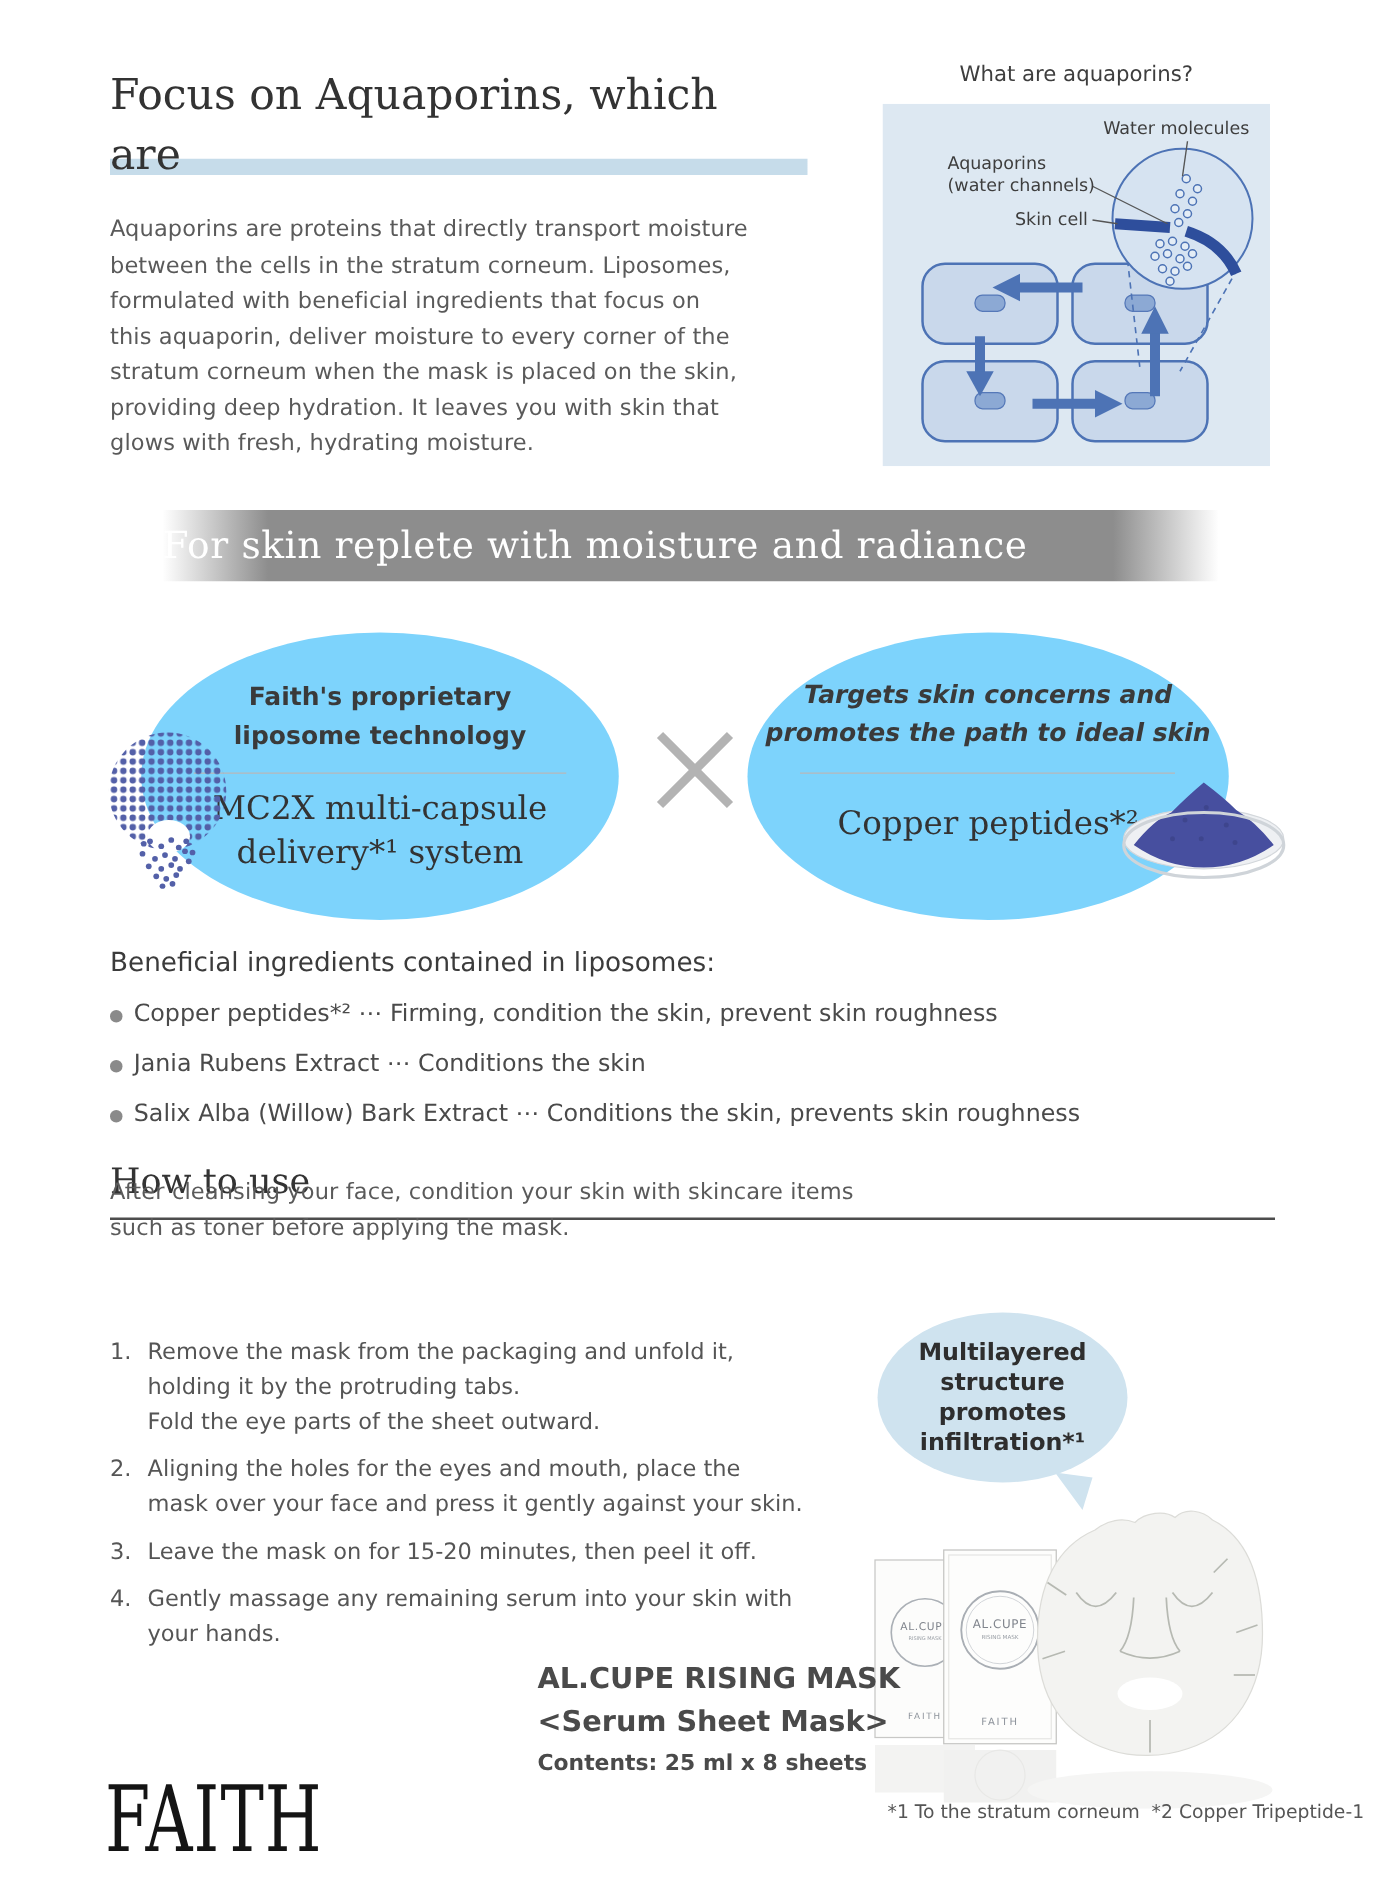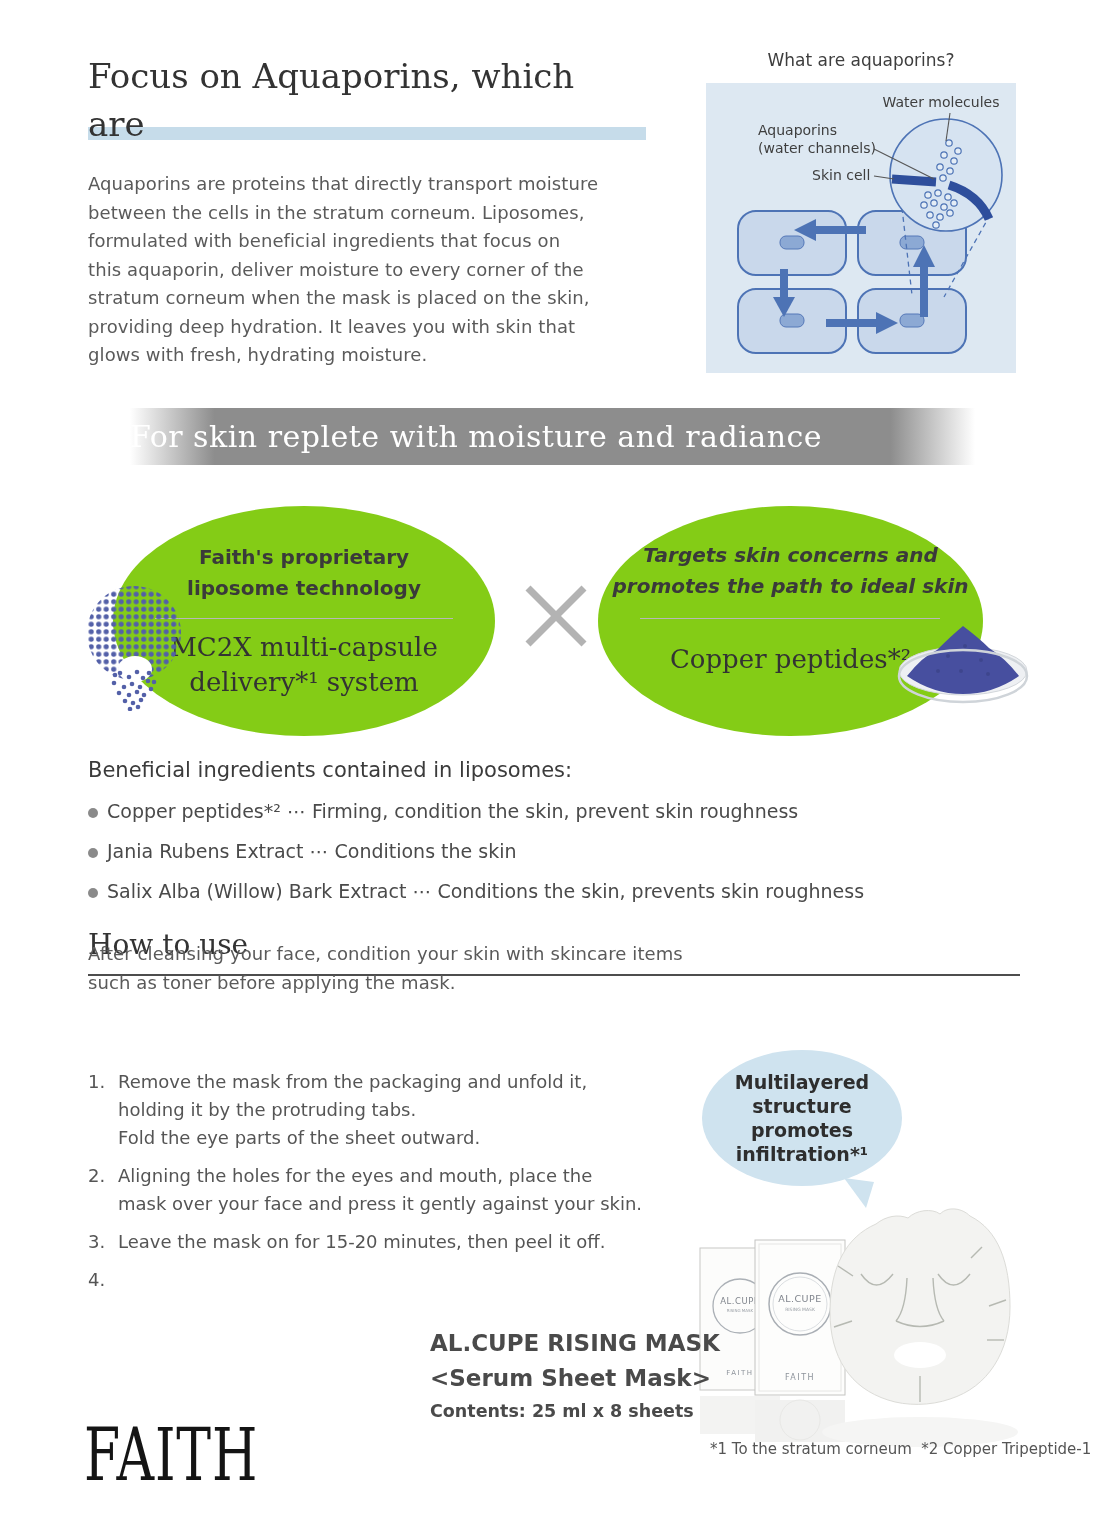--- a/index.html
+++ b/index.html
@@ -23,21 +23,21 @@
   .diagram-title { font-size:17px; color:#3e3e3e; text-align:center; width:100%; }
 
   
   .banner {
     background:linear-gradient(90deg, rgba(141,141,141,0) 0%, #8d8d8d 10%, #8d8d8d 90%, rgba(141,141,141,0) 100%);
     color:#fff; font-family:"DejaVu Serif", serif; font-size:30px; letter-spacing:0.5px;
     line-height:57px;
   }
 
   
-  .oval { background:#84cc16; border-radius:50%; }
+  .oval { background:#7dd3fc; border-radius:50%; }
   .oval-heading { font-weight:bold; font-size:20px; color:#3a3a3a; text-align:center; line-height:31px; white-space:pre-line; width:100%; }
   .oval-divider { border-top:1px solid #b8b8b8; }
   .oval-detail { font-family:"DejaVu Serif", serif; font-size:26px; color:#333; text-align:center; line-height:35px; white-space:pre-line; width:100%; }
 
   
   .section-heading { font-size:21px; color:#3b3b3b; }
   .bullet-item { display:flex; align-items:flex-start; font-size:19px; color:#4a4a4a; }
   .bullet-dot { width:10px; height:10px; border-radius:50%; background:#8a8a8a; margin:8px 9px 0 0; flex:none; }
 
   
@@ -256,20 +256,22 @@
       <span class="step-num">2.</span>
       <span class="step-text">Aligning the holes for the eyes and mouth, place the
 mask over your face and press it gently against your skin.</span>
     </div>
     <div class="step">
       <span class="step-num">3.</span>
       <span class="step-text">Leave the mask on for 15-20 minutes, then peel it off.</span>
     </div>
     <div class="step">
       <span class="step-num">4.</span>
+      <span class="step-text">Gently massage any remaining serum into your skin with
+your hands.</span>
     </div>
   </div>
 
   <div class="abs bubble" style="left:702px; top:1050px; width:200px; height:136px;">Multilayered
 structure
 promotes
 infiltration*¹</div>
   <svg class="abs" style="left:840px; top:1178px;" width="40" height="34" viewBox="0 0 40 34">
     <polygon points="4,0 34,4 26,30" fill="#cfe3ef"></polygon>
   </svg>

